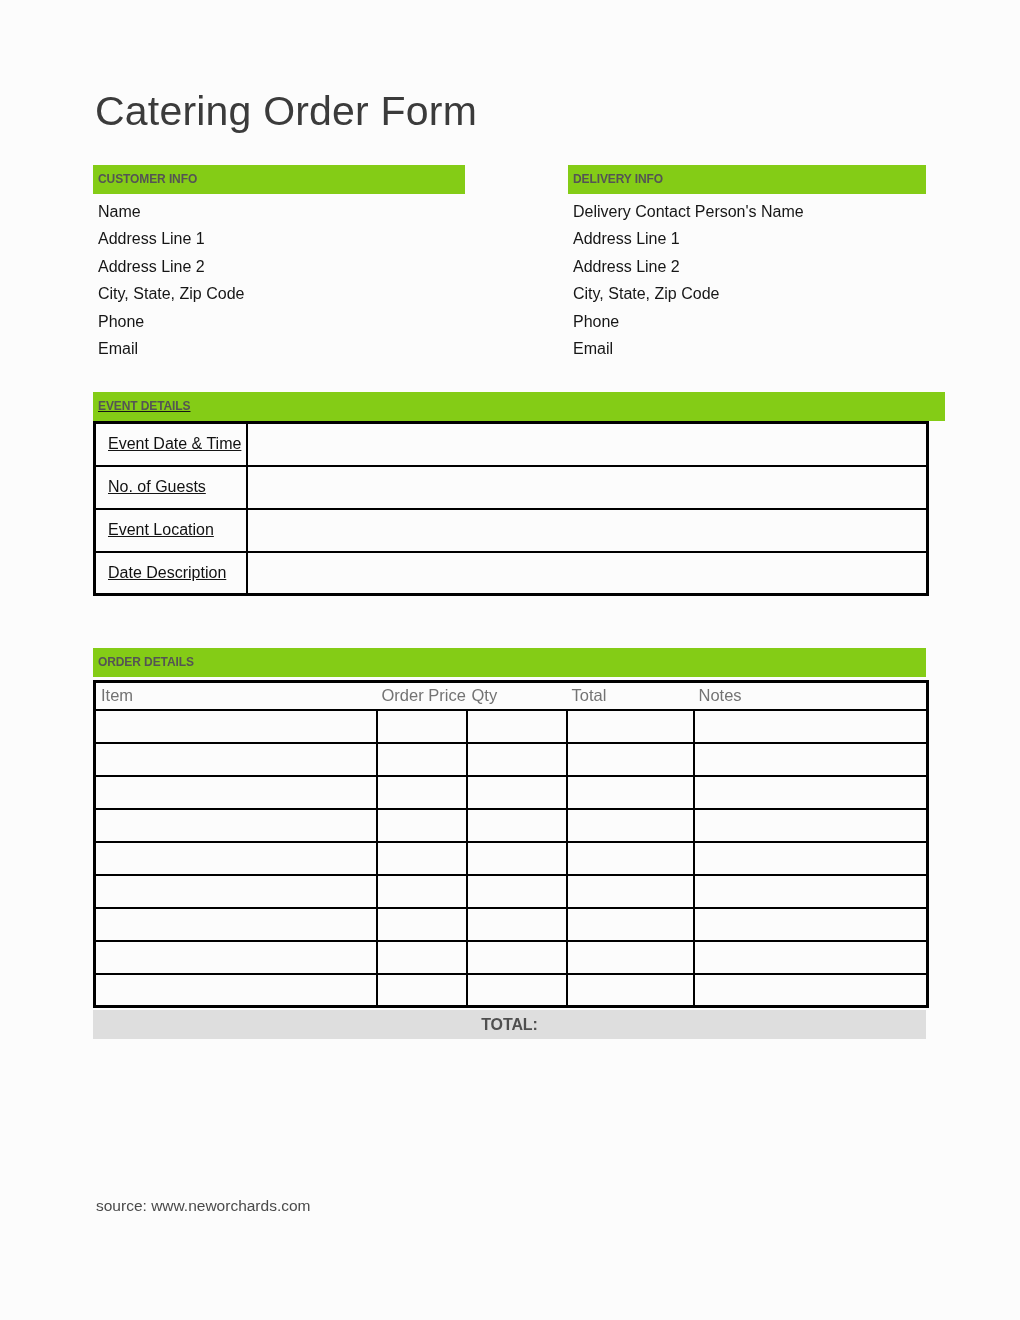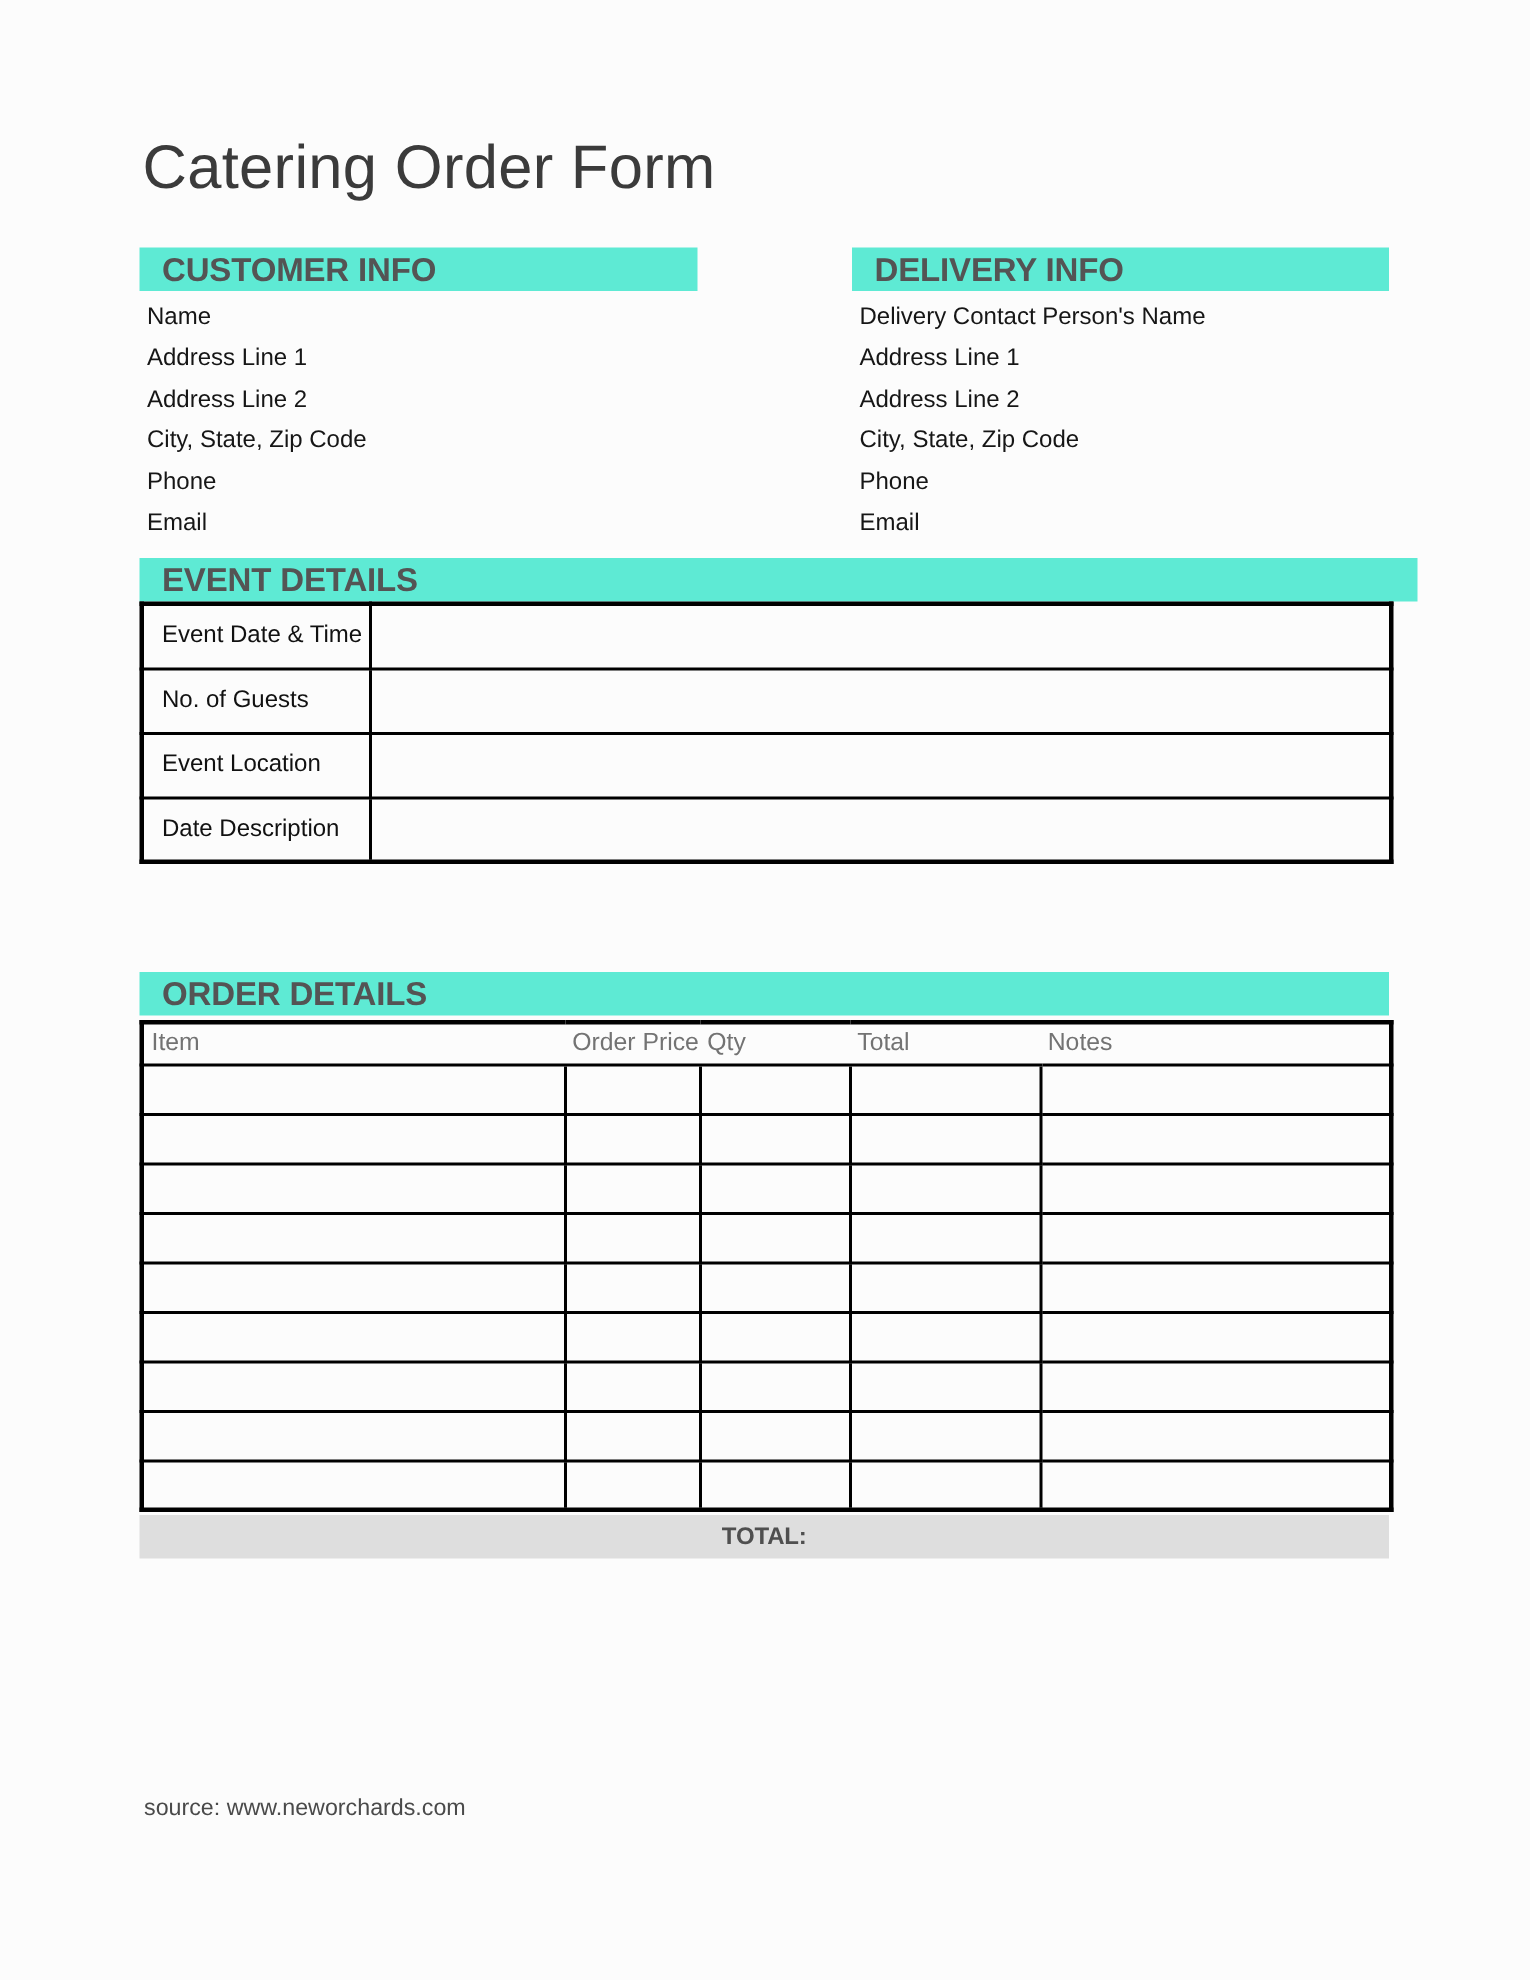--- a/index.html
+++ b/index.html
@@ -8,37 +8,37 @@
     width:1020px; height:1320px; position:relative;
     font-family:"Liberation Sans", sans-serif;
     color:#151515;
   }
   .page-title {
     position:absolute; left:95px; top:88px;
     font-size:41px; line-height:1.15; font-weight:400;
     color:#3b3b3b; letter-spacing:0.2px;
   }
   .section-bar {
-    background:#5eead4; color:#545454;
-    font-weight:bold; font-size:22px;
+    background:#84cc16; color:#545454;
+    font-weight:bold; font-size:12px;
     height:29px; line-height:29px;
-    padding-left:15px; letter-spacing:-0.1px;
+    padding-left:5px; letter-spacing:-0.1px;
   }
   
   .info-wrap { position:absolute; left:93px; top:165px; width:833px; display:flex; }
   .info-col.left  { width:372px; }
   .info-spacer    { width:103px; }
   .info-col.right { width:358px; }
   .info-col ul { list-style:none; margin-top:4px; }
   .info-col li {
     font-size:16px; color:#161616; line-height:27.4px;
     padding-left:5px; white-space:nowrap;
   }
   
-  .event-wrap { position:absolute; left:93px; top:372px; width:852px; }
+  .event-wrap { position:absolute; left:93px; top:392px; width:852px;text-decoration:underline; }
   table { border-collapse:collapse; width:833px; table-layout:fixed; }
   .event-table { border:3px solid #000; margin-top:0; }
   .event-table td { border:2px solid #000; height:43px; vertical-align:middle; }
   .event-table td.lbl { font-size:16px; color:#111; padding-left:12px; }
   
   .order-wrap { position:absolute; left:93px; top:648px; width:833px; }
   .order-table { border:3px solid #000; margin-top:3px; }
   .order-table th {
     border:none; height:28px; font-weight:400; text-align:left;
     font-size:16.5px; color:#737373; padding-left:5px; vertical-align:middle;

